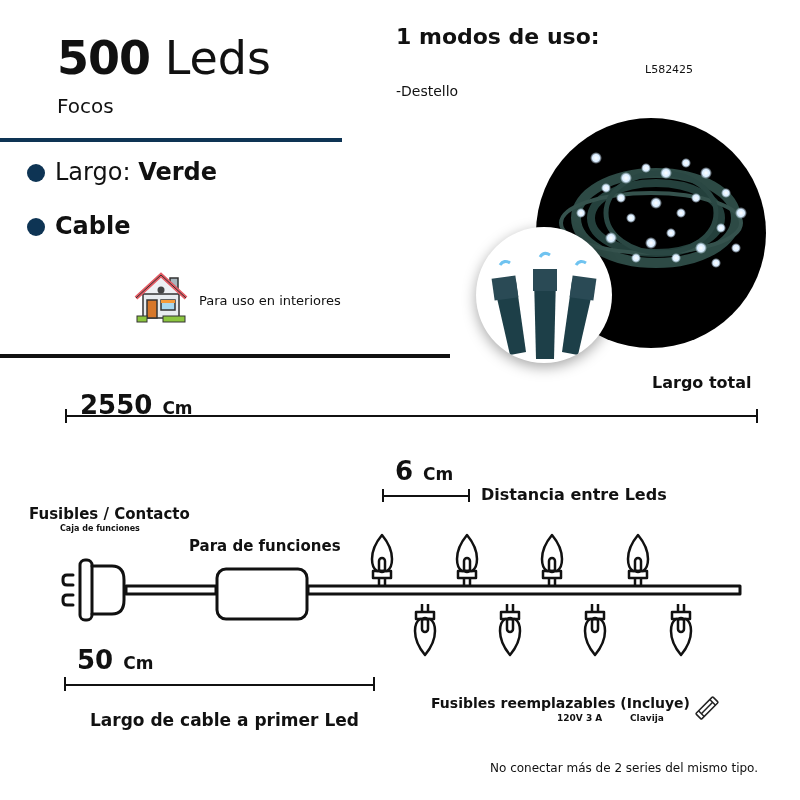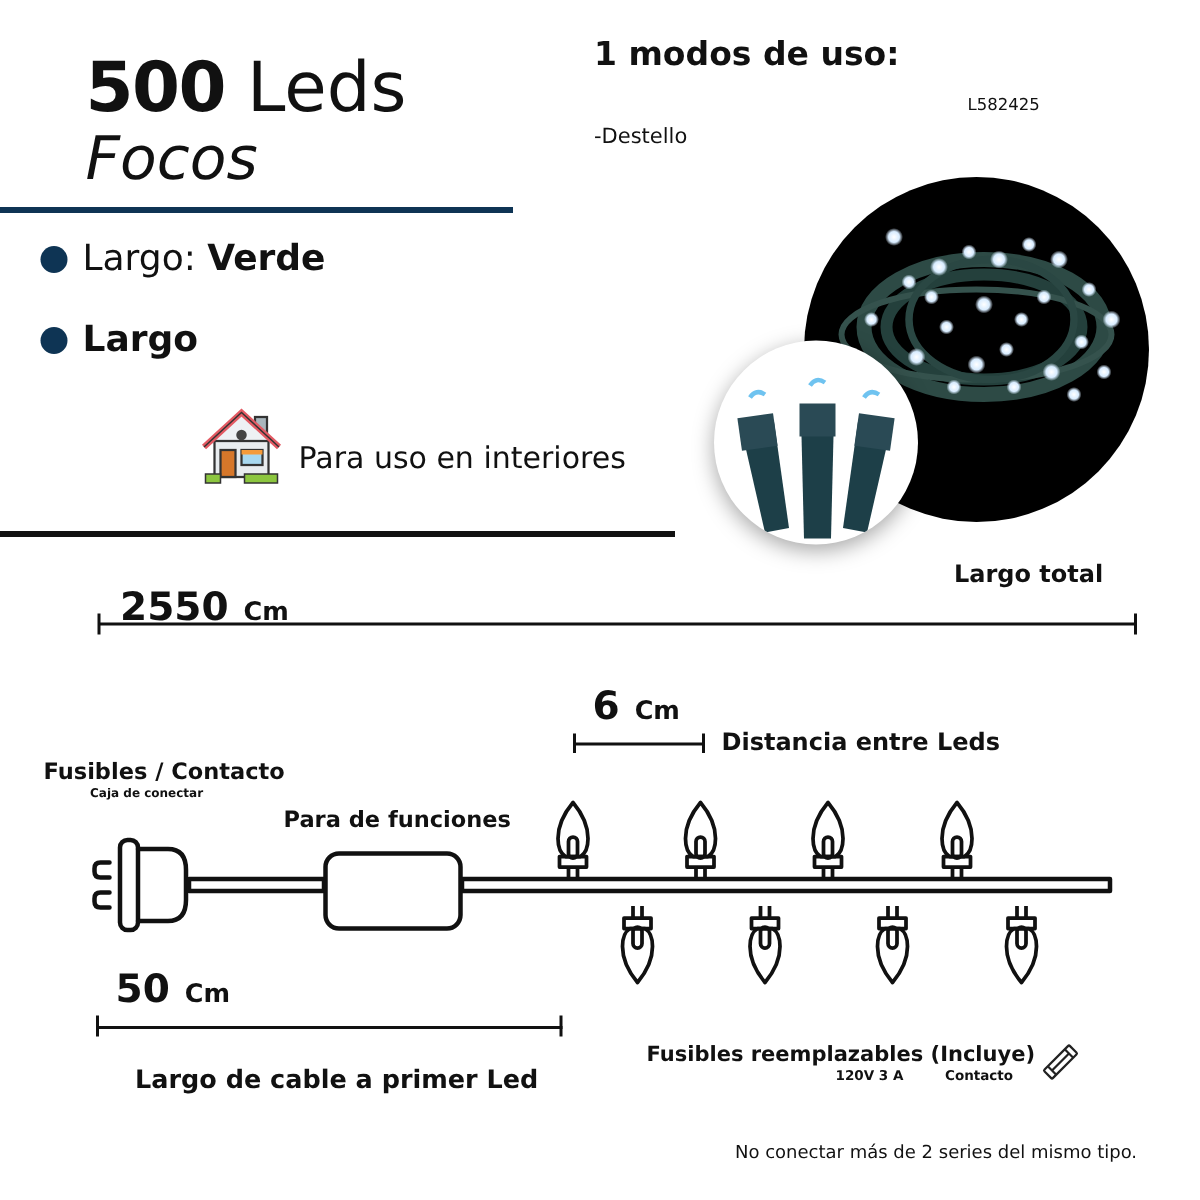--- a/index.html
+++ b/index.html
@@ -2,29 +2,29 @@
 <html><head>
 <meta charset="utf-8">
 <style>
   html, body { margin:0; padding:0; background:#ffffff; }
   body { width:800px; height:800px; position:relative; overflow:hidden;
          font-family:"DejaVu Sans", sans-serif; color:#111; }
   .abs { position:absolute; }
   .title-big { left:57px; top:30px; font-size:46px; line-height:56px; white-space:nowrap;text-align:center; }
   .title-big .num { font-weight:bold; letter-spacing:-1px; }
   .title-big .unit { font-weight:normal; }
-  .subtitle { left:57px; top:88px; font-size:40px; line-height:36px;font-style:italic; }
+  .subtitle { left:57px; top:88px; font-size:20px; line-height:36px; }
   .navy-rule { left:0; top:138px; width:342px; height:4px; background:#0e3454; }
   .bullet { width:18px; height:18px; border-radius:50%; background:#0e3454; }
   .feat { font-size:24px; line-height:30px; white-space:nowrap; }
   .feat b { font-weight:bold; }
   .modes-title { left:396px; top:24px; font-size:22px; font-weight:bold; white-space:nowrap; }
   .mode-item { left:396px; top:83px; font-size:14px; }
   .sku { left:645px; top:63px; font-size:11px; }
-  .indoor-text { left:199px; top:293px; font-size:20px; white-space:nowrap; }
+  .indoor-text { left:199px; top:293px; font-size:13px; white-space:nowrap; }
   .black-rule { left:0; top:354px; width:450px; height:4px; background:#111; }
   .dim-num { font-weight:bold; font-size:26px; white-space:nowrap; }
   .dim-num .u { font-weight:bold; font-size:17px; margin-left:10px; }
   .label-b { font-weight:bold; font-size:16px; white-space:nowrap; }
   .hline { height:2px; background:#111; }
   .vtick { width:2px; background:#111; }
   .photo-big { left:536px; top:118px; width:230px; height:230px; border-radius:50%; background:#000; overflow:hidden; }
   .photo-small { left:476px; top:227px; width:136px; height:136px; border-radius:50%; background:#fff;
                  box-shadow:0 4px 14px rgba(0,0,0,0.35); overflow:hidden; }
   .small-note { font-size:9px; font-weight:bold; white-space:nowrap; }
@@ -40,21 +40,21 @@
 <div class="abs subtitle">Focos</div>
 <div class="abs navy-rule"></div>
 
 <div class="abs bullet" style="left:27px;top:164px;"></div>
 <div class="abs feat" style="left:55px;top:157px;">
   <span>Largo:</span>
   <b>Verde</b>
 </div>
 <div class="abs bullet" style="left:27px;top:218px;"></div>
 <div class="abs feat" style="left:55px;top:211px;">
-  <b>Largo</b>
+  <b>Cable</b>
 </div>
 
 <div class="abs" style="left:134px;top:272px;width:54px;height:52px;">
   <svg width="54" height="52" viewBox="0 0 54 52">
     <rect x="36" y="6" width="8" height="12" fill="#a9b6bd" stroke="#333" stroke-width="1.5"></rect>
     <polygon points="27,4 4,24 50,24" fill="#eef1f4"></polygon>
     <rect x="9" y="22" width="36" height="24" fill="#e8ecef" stroke="#333" stroke-width="1.5"></rect>
     <polyline points="2,26 27,3 52,26" fill="none" stroke="#e35a63" stroke-width="4"></polyline>
     <polyline points="2,26 27,3 52,26" fill="none" stroke="#333" stroke-width="1"></polyline>
     <circle cx="27" cy="18" r="3.5" fill="#444"></circle>
@@ -125,35 +125,35 @@
       <path d="M24 38 q4 -6 10 -2" stroke="#6fc3f0" stroke-width="3" fill="none"></path>
       <path d="M64 30 q4 -6 10 -2" stroke="#6fc3f0" stroke-width="3" fill="none"></path>
       <path d="M100 38 q4 -6 10 -2" stroke="#6fc3f0" stroke-width="3" fill="none"></path>
     </g>
   </svg>
 </div>
 
 <div class="abs dim-num" style="left:80px;top:374px;margin-top:16px;">
   <span>2550</span><span class="u">Cm</span>
 </div>
-<div class="abs label-b" style="left:636px;top:373px;">Largo total</div>
+<div class="abs label-b" style="left:652px;top:373px;">Largo total</div>
 <div class="abs hline" style="left:66px;top:415px;width:692px;"></div>
 <div class="abs vtick" style="left:65px;top:409px;height:14px;"></div>
 <div class="abs vtick" style="left:756px;top:409px;height:14px;"></div>
 
 <div class="abs dim-num" style="left:395px;top:456px;">
   <span>6</span><span class="u">Cm</span>
 </div>
 <div class="abs hline" style="left:383px;top:495px;width:87px;"></div>
 <div class="abs vtick" style="left:382px;top:489px;height:13px;"></div>
 <div class="abs vtick" style="left:468px;top:489px;height:13px;"></div>
 <div class="abs label-b" style="left:481px;top:485px;">Distancia entre Leds</div>
 
 <div class="abs label-b" style="left:29px;top:505px;font-size:15px;">Fusibles / Contacto</div>
-<div class="abs small-note" style="left:60px;top:524px;font-size:8px;">Caja de conectar</div>
+<div class="abs small-note" style="left:60px;top:524px;font-size:8px;">Caja de funciones</div>
 <div class="abs label-b" style="left:189px;top:537px;font-size:15px;">Para de funciones</div>
 
 <div class="abs" style="left:55px;top:520px;width:700px;height:150px;">
   <svg width="700" height="150" viewBox="0 0 700 150">
     <g fill="none" stroke="#111" stroke-width="3" stroke-linecap="round" stroke-linejoin="round">
 
       <path d="M18 55 h-6 q-4 0 -4 4 v2 q0 4 4 4 h6"></path>
       <path d="M18 75 h-6 q-4 0 -4 4 v2 q0 4 4 4 h6"></path>
       <rect x="25" y="40" width="12" height="60" rx="5"></rect>
       <path d="M37 46 h20 q12 0 12 14 v20 q0 14 -12 14 h-20"></path>
@@ -224,21 +224,21 @@
 <div class="abs dim-num" style="left:77px;top:645px;">
   <span>50</span><span class="u">Cm</span>
 </div>
 <div class="abs hline" style="left:65px;top:684px;width:310px;"></div>
 <div class="abs vtick" style="left:64px;top:677px;height:14px;"></div>
 <div class="abs vtick" style="left:373px;top:677px;height:14px;"></div>
 <div class="abs label-b" style="left:90px;top:710px;font-size:17px;">Largo de cable a primer Led</div>
 
 <div class="abs label-b" style="left:431px;top:695px;font-size:14px;">Fusibles reemplazables (Incluye)</div>
 <div class="abs small-note" style="left:557px;top:713px;text-align:right;">120V 3 A</div>
-<div class="abs small-note" style="left:630px;top:713px;">Contacto</div>
+<div class="abs small-note" style="left:630px;top:713px;">Clavija</div>
 <div class="abs" style="left:694px;top:695px;width:26px;height:26px;">
   <svg width="26" height="26" viewBox="0 0 26 26">
     <g transform="rotate(-45 13 13)" fill="none" stroke="#222" stroke-width="1.5">
       <rect x="1" y="9" width="24" height="8" rx="1"></rect>
       <line x1="5" y1="9" x2="5" y2="17"></line>
       <line x1="21" y1="9" x2="21" y2="17"></line>
       <line x1="5" y1="13" x2="21" y2="13"></line>
     </g>
   </svg>
 </div>

